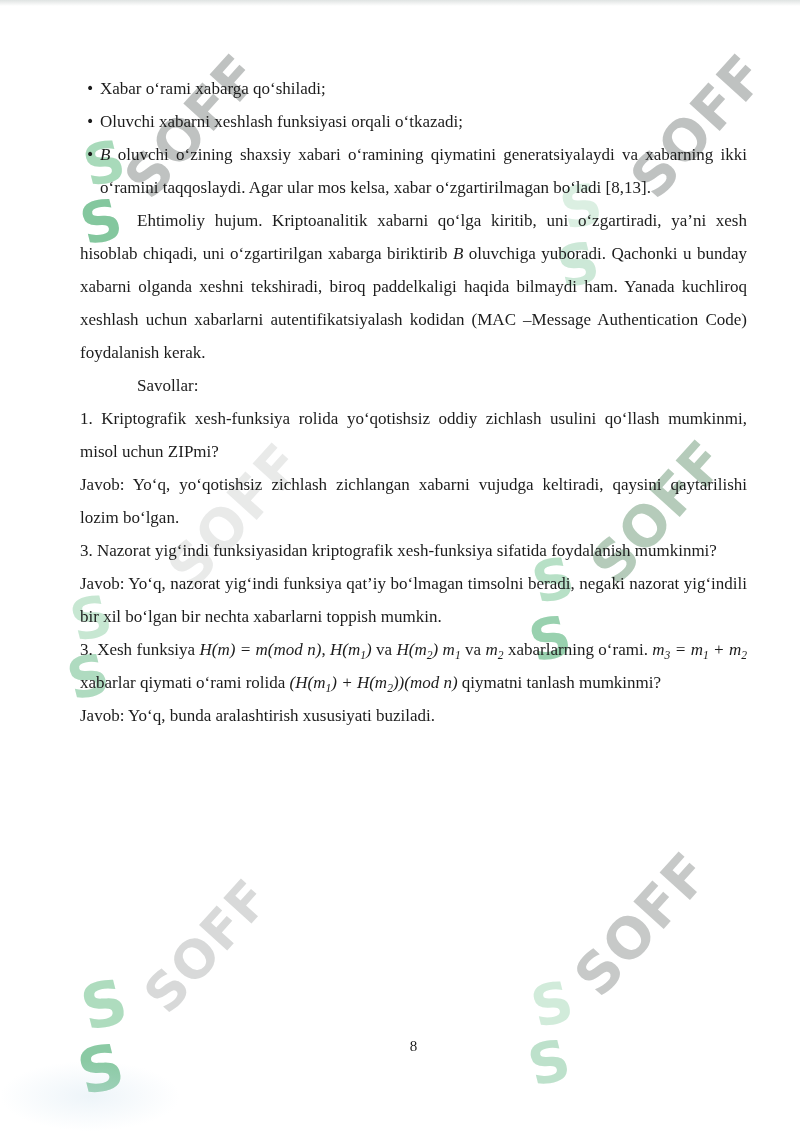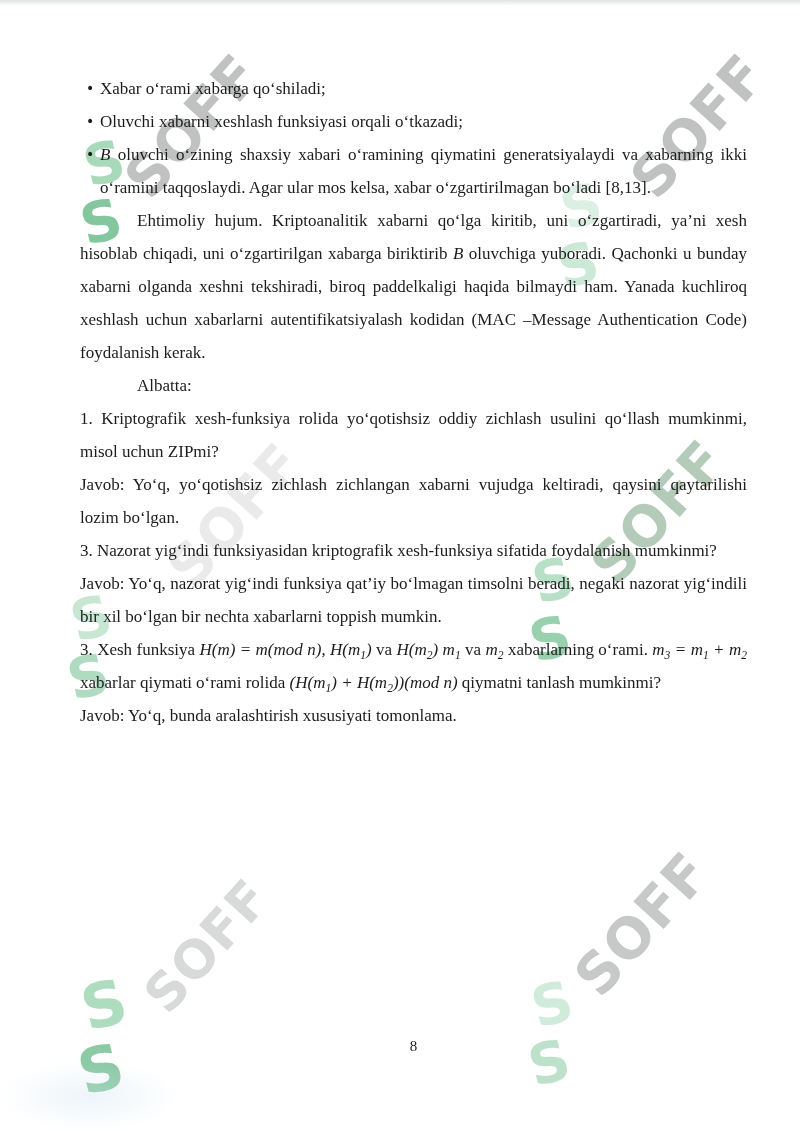--- a/index.html
+++ b/index.html
@@ -125,26 +125,26 @@
     <div class="wm-text t4">SOFF</div>
     <div class="wm-text t5">SOFF</div>
     <div class="wm-text t6">SOFF</div>
   </div>
 
   <div class="content">
       <div class="block bullet"><span class="marker">•</span><span>Xabar o‘rami xabarga qo‘shiladi;</span></div>
       <div class="block bullet"><span class="marker">•</span><span>Oluvchi xabarni xeshlash funksiyasi orqali o‘tkazadi;</span></div>
       <div class="block bullet"><span class="marker">•</span><span class="math">B</span><span> oluvchi o‘zining shaxsiy xabari o‘ramining qiymatini generatsiyalaydi va xabarning ikki o‘ramini taqqoslaydi. Agar ular mos kelsa, xabar o‘zgartirilmagan bo‘ladi [8,13].</span></div>
       <div class="block para indent"><span class="italic">Ehtimoliy hujum.</span><span> Kriptoanalitik xabarni qo‘lga kiritib, uni o‘zgartiradi, ya’ni xesh hisoblab chiqadi, uni o‘zgartirilgan xabarga biriktirib </span><span class="math">B</span><span> oluvchiga yuboradi. Qachonki u bunday xabarni olganda xeshni tekshiradi, biroq paddelkaligi haqida bilmaydi ham. Yanada kuchliroq xeshlash uchun xabarlarni autentifikatsiyalash kodidan </span><span class="italic">(MAC –Message Authentication Code)</span><span> foydalanish kerak.</span></div>
-      <div class="block para indent"><span>Albatta:</span></div>
+      <div class="block para indent"><span>Savollar:</span></div>
       <div class="block para"><span>1. Kriptografik xesh-funksiya rolida yo‘qotishsiz oddiy zichlash usulini qo‘llash mumkinmi, misol uchun ZIPmi?</span></div>
       <div class="block para"><span class="italic">Javob:</span><span> Yo‘q, yo‘qotishsiz zichlash zichlangan xabarni vujudga keltiradi, qaysini qaytarilishi lozim bo‘lgan.</span></div>
       <div class="block para"><span>3. Nazorat yig‘indi funksiyasidan kriptografik xesh-funksiya sifatida foydalanish mumkinmi?</span></div>
       <div class="block para"><span class="italic">Javob:</span><span> Yo‘q, nazorat yig‘indi funksiya qat’iy bo‘lmagan timsolni beradi, negaki nazorat yig‘indili bir xil bo‘lgan bir nechta xabarlarni toppish mumkin.</span></div>
       <div class="block para"><span>3. Xesh funksiya </span><span class="math">H(m) = m(mod n)</span><span>, </span><span class="math">H(m</span><sub class="math">1</sub><span class="math">)</span><span> va </span><span class="math">H(m</span><sub class="math">2</sub><span class="math">) m</span><sub class="math">1</sub><span> va </span><span class="math">m</span><sub class="math">2</sub><span> xabarlarning o‘rami. </span><span class="math">m</span><sub class="math">3</sub><span class="math"> = m</span><sub class="math">1</sub><span class="math"> + m</span><sub class="math">2</sub><span> xabarlar qiymati o‘rami rolida </span><span class="math">(H(m</span><sub class="math">1</sub><span class="math">) + H(m</span><sub class="math">2</sub><span class="math">))(mod n)</span><span> qiymatni tanlash mumkinmi?</span></div>
-      <div class="block para"><span class="italic">Javob:</span><span> Yo‘q, bunda aralashtirish xususiyati tomonlama.</span></div>
+      <div class="block para"><span class="italic">Javob:</span><span> Yo‘q, bunda aralashtirish xususiyati buziladi.</span></div>
     </div>
 
   <div class="footer">
     <span>8</span>
   </div>
 
 </div>
 
 </body></html>

